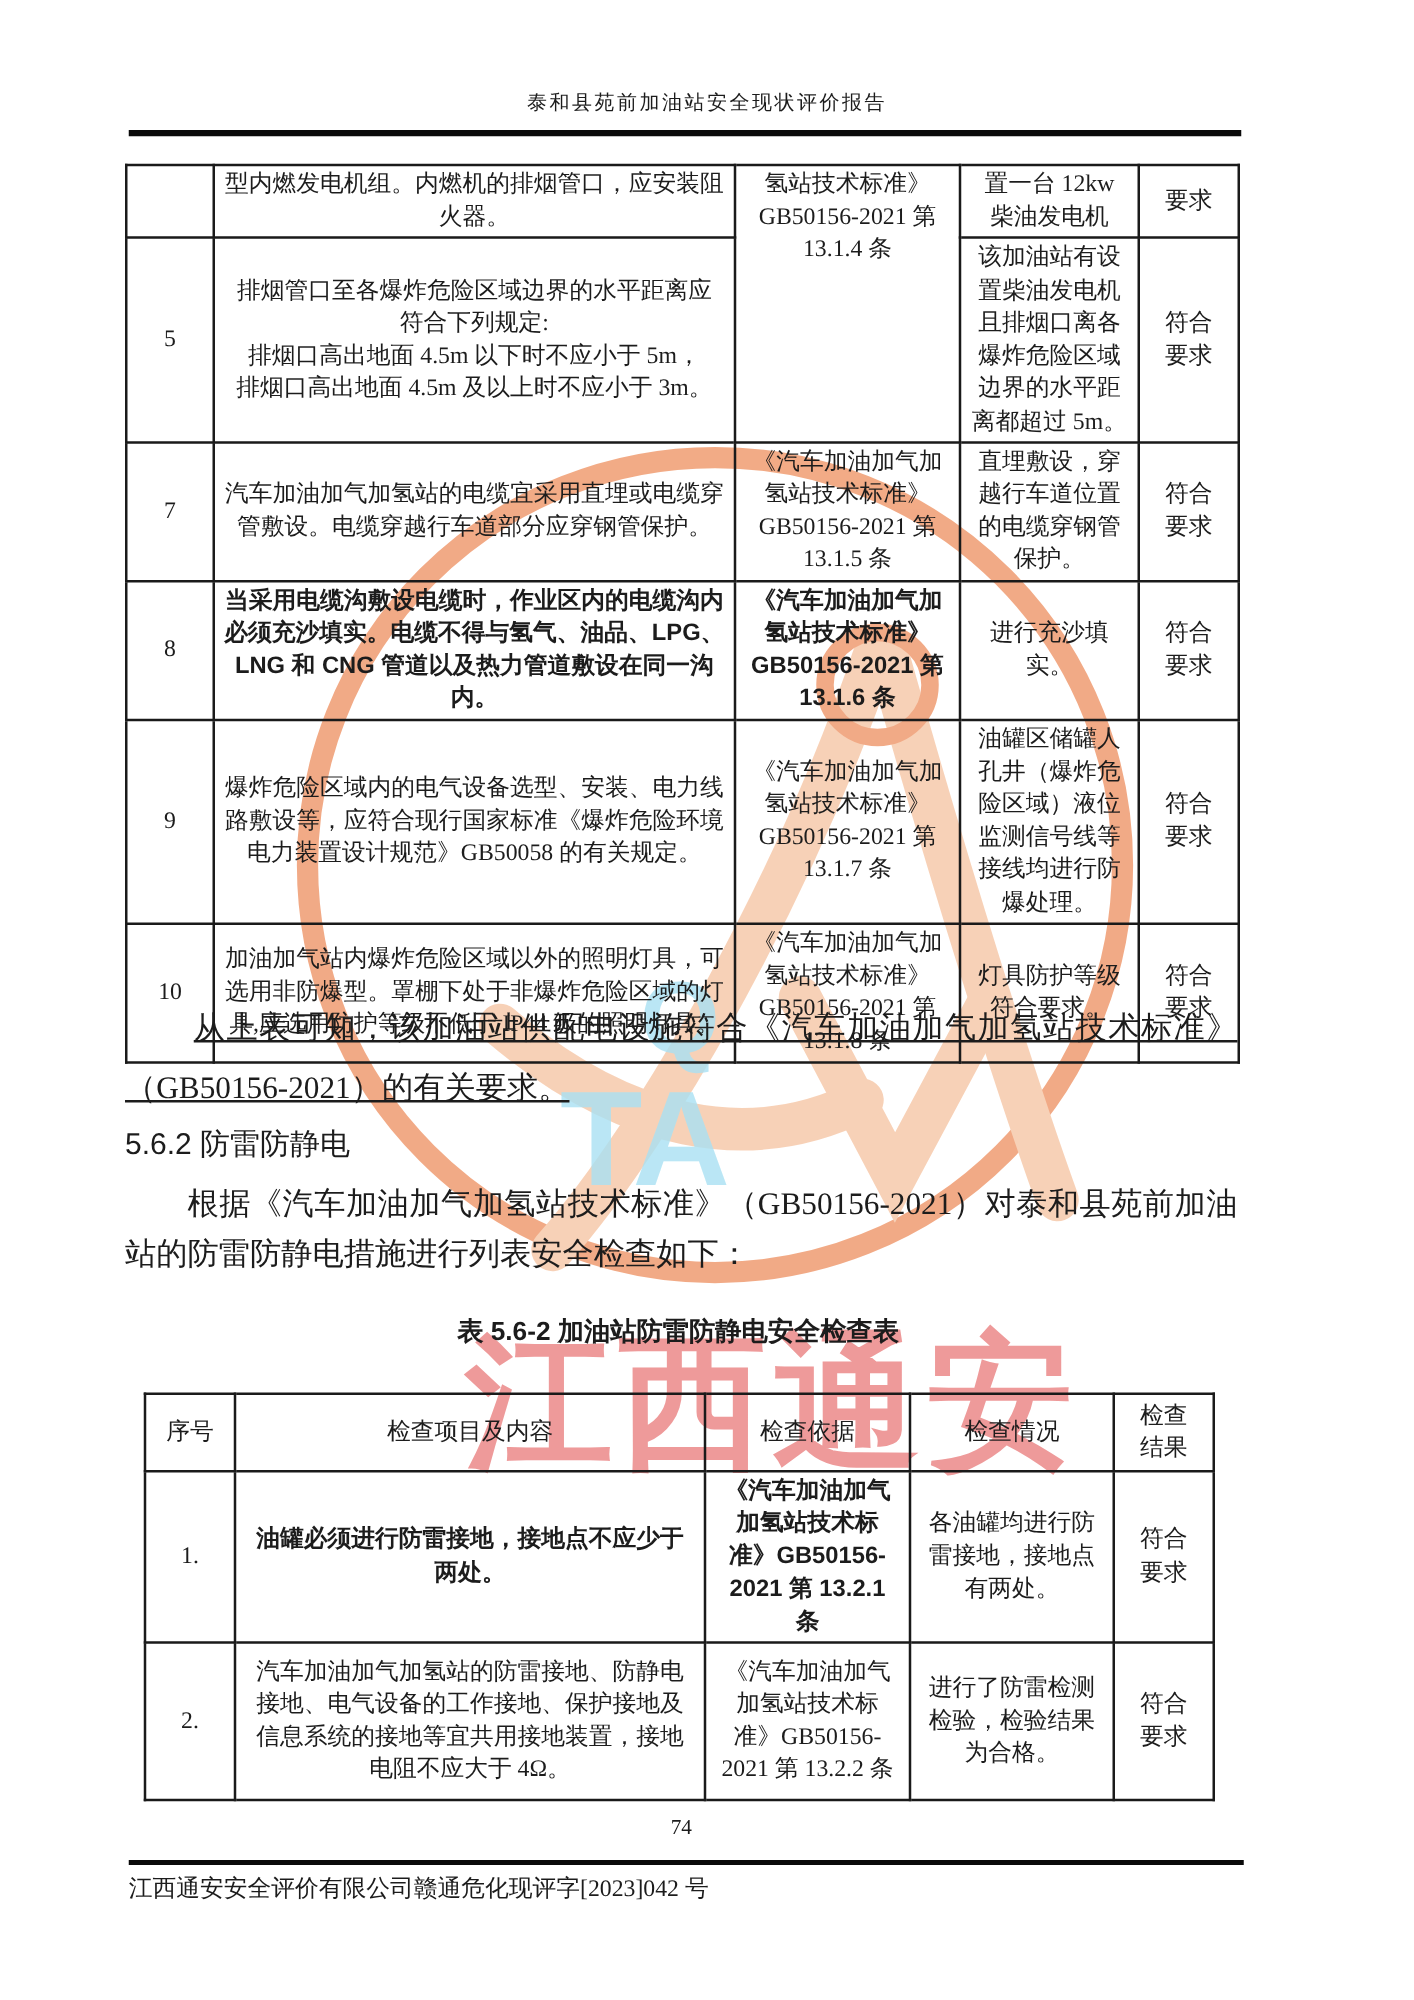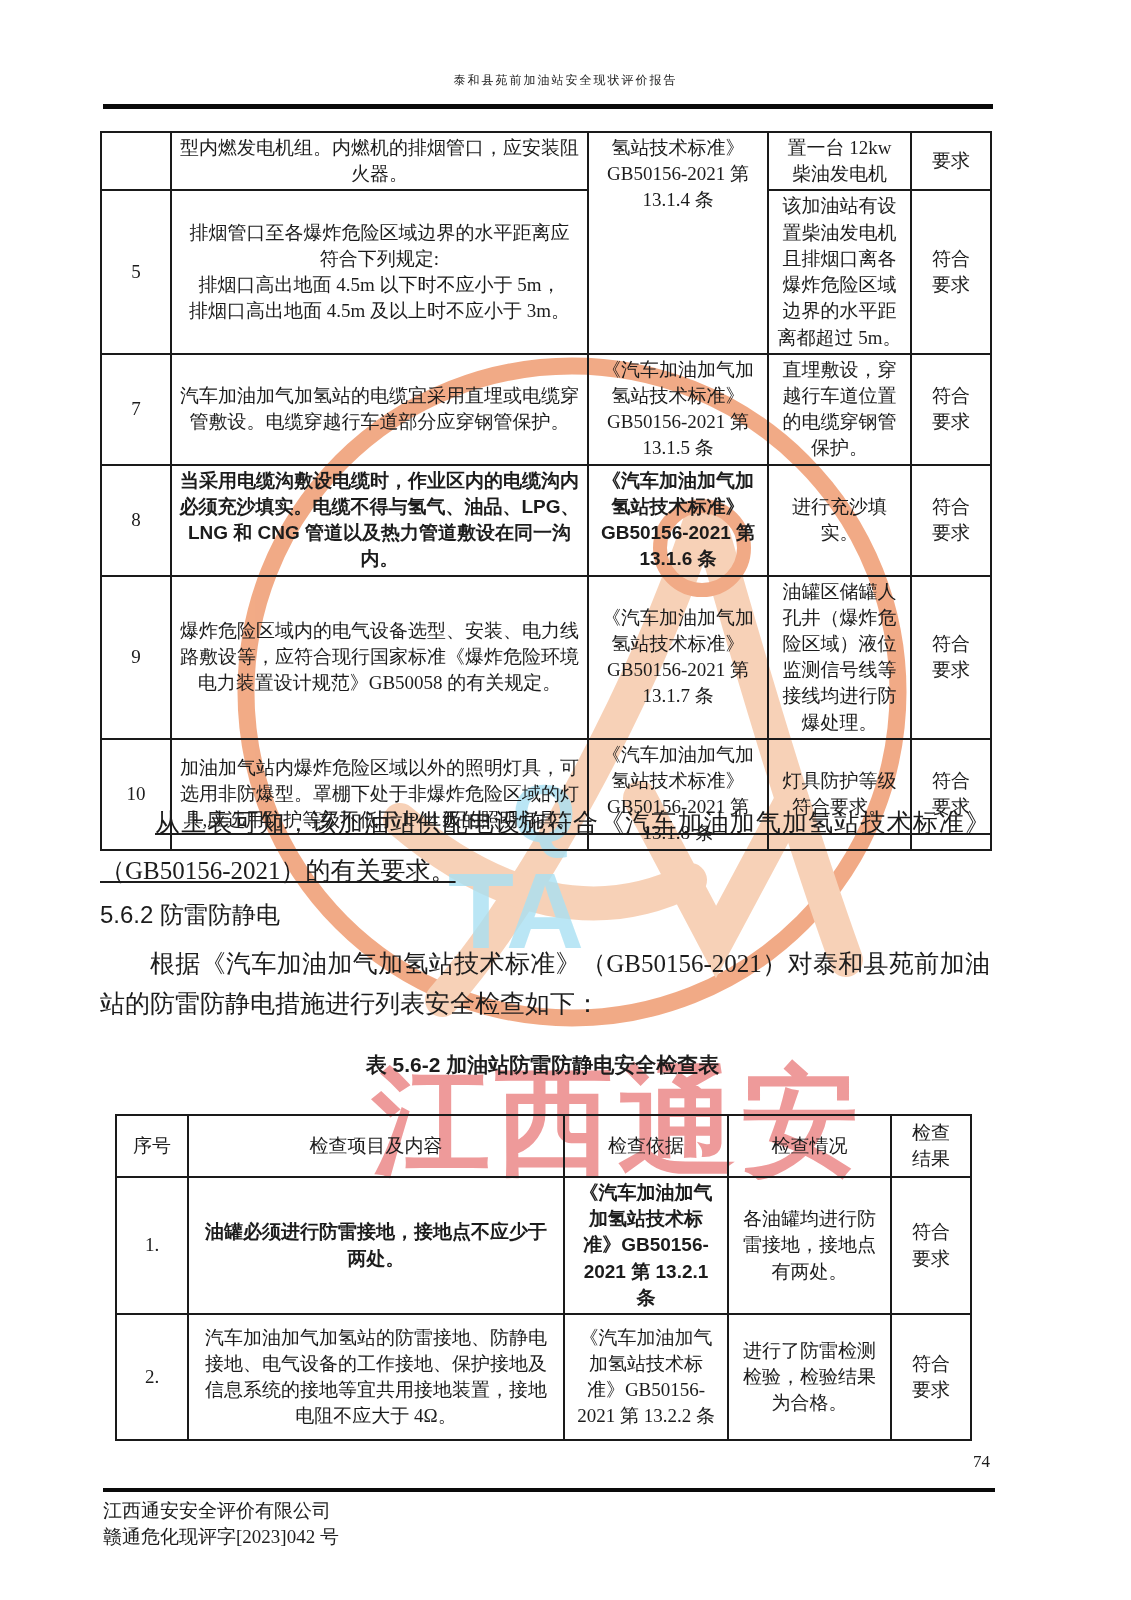--- a/index.html
+++ b/index.html
@@ -4,21 +4,21 @@
 <style>
   html,body{margin:0;padding:0;background:#888;}
   .page{
     position:relative;width:1131px;height:1600px;margin:0 auto;
     background:#ffffff;overflow:hidden;
     font-family:"Liberation Serif","DejaVu Serif",serif;
     color:#1c1c1c;
   }
   .wm-layer{position:absolute;left:0;top:0;width:1131px;height:1600px;pointer-events:none;}
   .content-block{position:absolute;}
-  .doc-title{top:72px;left:0;width:100%;text-align:center;font-size:12px;letter-spacing:2px;}
+  .doc-title{top:72px;left:0;width:100%;text-align:center;font-size:16px;letter-spacing:2px;}
   .header-rule{top:104px;left:103px;width:890px;height:5px;background:#0a0a0a;}
   .footer-rule{top:1488px;left:103px;width:892px;height:4px;background:#0a0a0a;}
   table{border-collapse:collapse;table-layout:fixed;background:transparent;}
   #table1{left:100px;top:131px;width:890px;}
   #table2{left:115px;top:1114px;width:855px;}
   td,th{
     border:2px solid #1a1a1a;padding:2px 7px;
     font-size:19px;line-height:1.38;font-weight:normal;
     text-align:center;vertical-align:middle;white-space:pre-line;
     overflow:hidden;
@@ -37,24 +37,24 @@
   #para1{top:799px;line-height:48px;text-indent:2.2em;text-decoration:underline;}
   #para2{top:944px;line-height:40px;text-indent:2em;}
   .section-heading{
     top:899px;left:100px;font-size:24px;
     font-family:"Liberation Sans","DejaVu Sans",sans-serif;font-weight:400;
   }
   .table2-title{
     top:1051px;left:115px;width:855px;text-align:center;font-size:21px;
     font-family:"Liberation Sans","DejaVu Sans",sans-serif;font-weight:700;
   }
-  .page-number{top:1452px;left:100px;width:890px;text-align:right;font-size:17px;}
+  .page-number{top:1452px;left:100px;width:890px;text-align:center;font-size:17px;}
   .footer-row{
     top:1498px;left:103px;width:892px;display:flex;
-    justify-content:flex-start;align-items:flex-start;font-size:19px;flex-direction:column;
+    justify-content:flex-start;align-items:flex-start;font-size:19px;
   }
 </style>
 </head>
 <body>
 
 <div class="page">
 
   <svg class="wm-layer" width="1131" height="1600" viewBox="0 0 1131 1600">
 
     <g fill="none" stroke-linecap="round" opacity="0.72">

